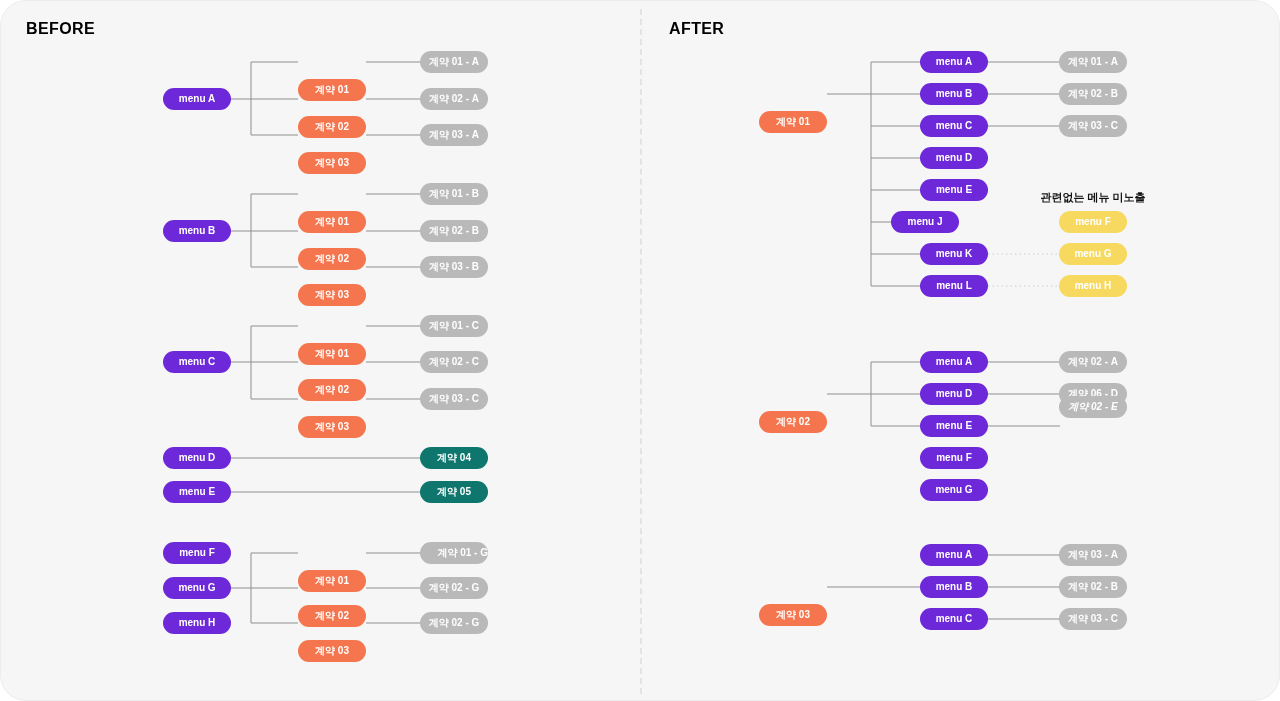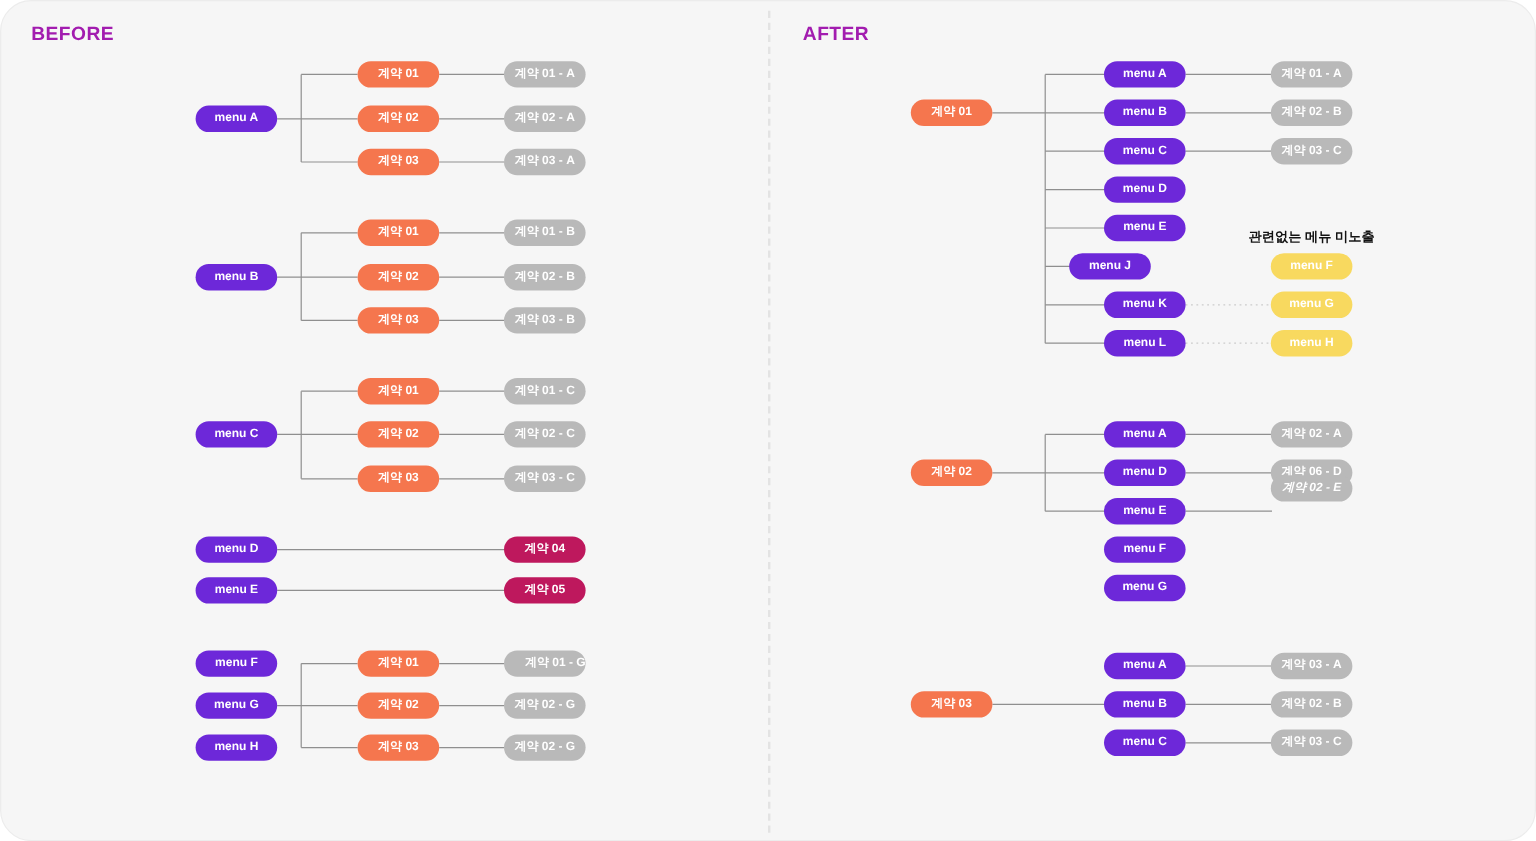--- a/index.html
+++ b/index.html
@@ -16,21 +16,21 @@
     background: #f6f6f6;
     border: 1px solid #ececec;
     border-radius: 26px;
   }
   .section-title {
     position: absolute;
     top: 19px;
     font-size: 16px;
     font-weight: 700;
     letter-spacing: 0.4px;
-    color: #a21caf;
+    color: #000000;
   }
   .title-before { left: 25px; }
   .title-after  { left: 668px; }
   .divider {
     position: absolute;
     left: 639px; top: 8px;
     height: 685px; width: 0;
     border-left: 2px dashed #e3e3e3;
   }
   #edge-layer {
@@ -45,23 +45,23 @@
     border-radius: 11px;
     font-size: 10px;
     font-weight: 700;
     line-height: 22px;
     text-align: center;
     color: #ffffff;
     transform: translate(-50%, -50%);
     white-space: nowrap;
   }
   .pill.black    { background: #6d28d9; }
-  .pill.orange   { background: #f5764e; }
+  .pill.orange   { background: #f5764e; margin-top: 28px; }
   .pill.gray     { background: #b9b9b9; }
-  .pill.darkgray { background: #be185d; }
+  .pill.darkgray { background: #0f766e; }
   .pill.yellow   { background: #f8d95f; }
   .note-label {
     position: absolute;
     transform: translate(-50%, -50%);
     font-size: 11px;
     font-weight: 700;
     color: #111111;
     white-space: nowrap;
   }
 </style>

